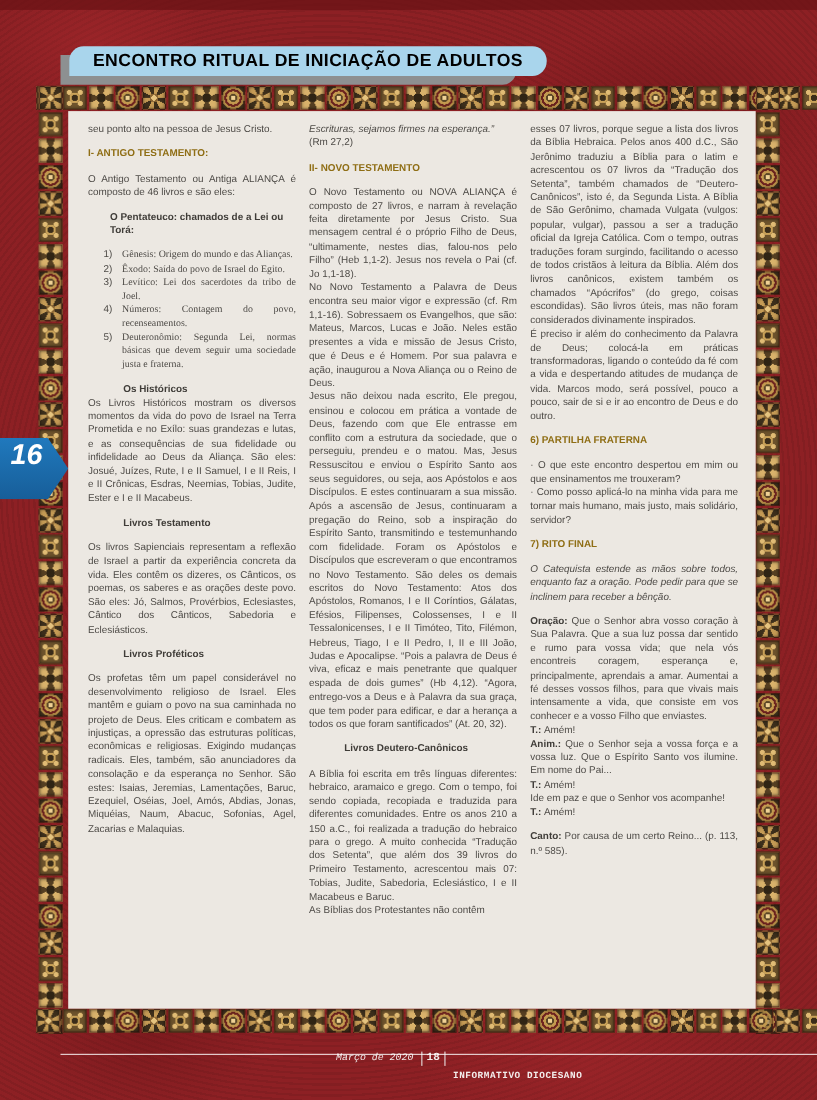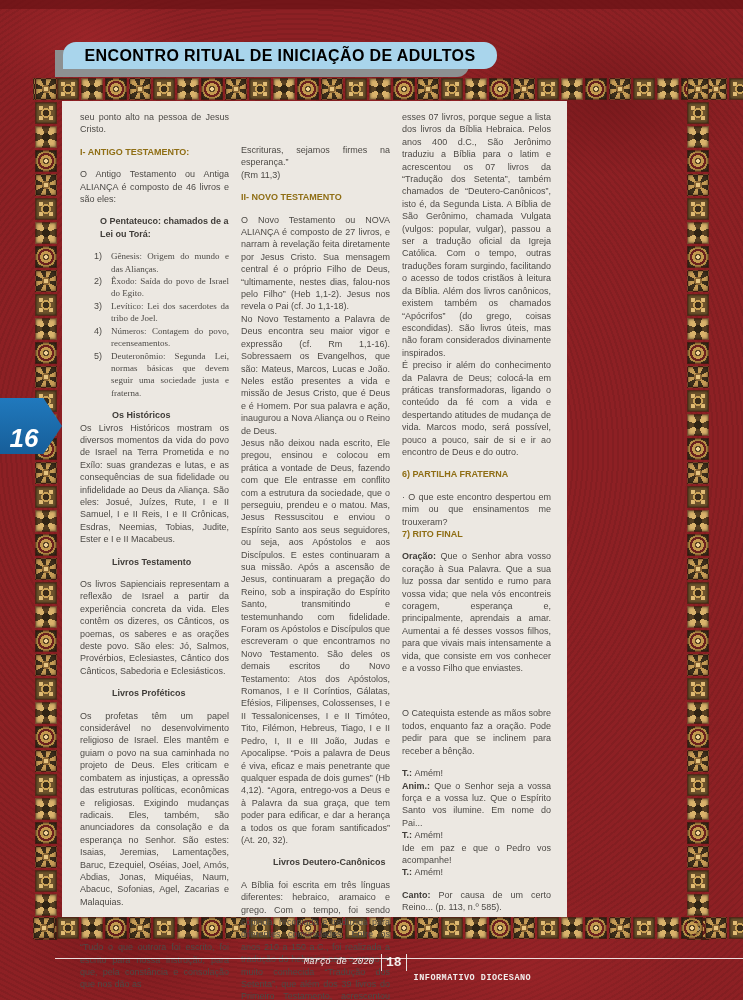--- a/index.html
+++ b/index.html
@@ -49,48 +49,48 @@
       repeating-conic-gradient(from 22deg, #d9b26b 0 45deg, #553f22 45deg 90deg);
       background-color:#553f22;}
   .v3{background:
       radial-gradient(circle at 50% 50%, #efd194 0 2px, #5a4526 2px 3.5px, #c49a4f 3.5px 6px,
         #33271659 6px 8px, #b98f48 8px 10px, #41311d 10px);}
 
   
   .page-tab{position:absolute;left:0;top:398px;width:62px;height:56px;
     background:linear-gradient(#2079bd,#175e99);
     clip-path:polygon(0 0,70% 0,100% 50%,70% 100%,0 100%);
-    display:flex;align-items:flex-end;justify-content:center;padding-right:14px;box-sizing:border-box;}
+    display:flex;align-items:flex-start;justify-content:center;padding-right:14px;box-sizing:border-box;}
   .page-tab span{color:#fff;font-weight:700;font-size:26px;font-style:italic;}
 
   
-  .content{position:absolute;left:62px;top:101px;width:505px;height:816px;
+  .content{position:absolute;left:62px;top:101px;width:625px;height:816px;
     background:#ece8e2;box-sizing:border-box;padding:10px 16px 6px 18px;
     display:flex;gap:12px;}
   .col{flex:1 1 0;min-width:0;color:#4d4a46;font-size:9px;line-height:1.38;}
   .blk{margin:0 0 10px 0;}
   .mb0{margin-bottom:0;}
   .p,.lead{text-align:justify;}
-  .pi{text-align:justify;margin-top:33px;}
+  .pi{text-align:justify;font-style:italic;}
   .h{color:#8f6e15;font-weight:700;}
   .sub{font-weight:700;color:#3f3c38;margin-left:32px;}
   .pent{font-weight:700;margin-left:20px;color:#3f3c38;}
   .olist{margin:0 0 10px 0;padding-left:14px;}
   .oli{display:flex;}
   .oli .num{flex:0 0 17px;}
   .oli .itxt{flex:1;text-align:justify;font-family:Liberation Serif, serif;}
   .lead b{color:#3f3c38;}
 
   
   .footer-rule{position:absolute;left:55px;right:0;top:958px;height:1px;
     background:rgba(255,255,255,.85);}
   .footer{position:absolute;left:0;right:0;top:941px;display:flex;align-items:center;
     justify-content:center;padding-left:92px;gap:7px;color:#f2eceb;font-family:Liberation Mono, monospace;}
   .footer .date{font-style:italic;font-size:9px;}
-  .footer .pagebox{font-weight:700;font-size:13px;border-left:1.5px solid #e8e2e1;
+  .footer .pagebox{font-weight:700;font-size:10px;border-left:1.5px solid #e8e2e1;
     border-right:1.5px solid #e8e2e1;padding:1px 4px;}
   .footer .pub{font-weight:700;font-size:8.5px;letter-spacing:.5px;margin-top:32px;}
 </style>
 </head>
 <body>
 
 <div class="page">
 
   <div class="title-shadow"></div>
   <div class="title-banner">
@@ -269,45 +269,45 @@
             <span class="num">5)</span>
             <span class="itxt">Deuteronômio: Segunda Lei, normas básicas que devem seguir uma sociedade justa e fraterna.</span>
           </div>
         </div>
         <div class="blk sub mb0">Os Históricos</div>
         <div class="blk p">Os Livros Históricos mostram os diversos momentos da vida do povo de Israel na Terra Prometida e no Exílo: suas grandezas e lutas, e as consequências de sua fidelidade ou infidelidade ao Deus da Aliança. São eles: Josué, Juízes, Rute, I e II Samuel, I e II Reis, I e II Crônicas, Esdras, Neemias, Tobias, Judite, Ester e I e II Macabeus.</div>
         <div class="blk sub">Livros Testamento</div>
         <div class="blk p">Os livros Sapienciais representam a reflexão de Israel a partir da experiência concreta da vida. Eles contêm os dizeres, os Cânticos, os poemas, os saberes e as orações deste povo. São eles: Jó, Salmos, Provérbios, Eclesiastes, Cântico dos Cânticos, Sabedoria e Eclesiásticos.</div>
         <div class="blk sub">Livros Proféticos</div>
         <div class="blk p mb0">Os profetas têm um papel considerável no desenvolvimento religioso de Israel. Eles mantêm e guiam o povo na sua caminhada no projeto de Deus. Eles criticam e combatem as injustiças, a opressão das estruturas políticas, econômicas e religiosas. Exigindo mudanças radicais. Eles, também, são anunciadores da consolação e da esperança no Senhor. São estes: Isaias, Jeremias, Lamentações, Baruc, Ezequiel, Oséias, Joel, Amós, Abdias, Jonas, Miquéias, Naum, Abacuc, Sofonias, Agel, Zacarias e Malaquias.</div>
-        <div class="blk pi">“Tudo o que outrora foi escrito, foi escrito para nossa instrução, para que, pela constância e consolação que nos dão as</div>
       </div>
     <div class="col">
         <div class="blk pi mb0">Escrituras, sejamos firmes na esperança.”</div>
-        <div class="blk p">(Rm 11,3)</div>
+        <div class="blk p">(Rm 27,2)</div>
         <div class="blk h">II- NOVO TESTAMENTO</div>
         <div class="blk p mb0">O Novo Testamento ou NOVA ALIANÇA é composto de 27 livros, e narram à revelação feita diretamente por Jesus Cristo. Sua mensagem central é o próprio Filho de Deus, “ultimamente, nestes dias, falou-nos pelo Filho” (Heb 1,1-2). Jesus nos revela o Pai (cf. Jo 1,1-18).</div>
         <div class="blk p mb0">No Novo Testamento a Palavra de Deus encontra seu maior vigor e expressão (cf. Rm 1,1-16). Sobressaem os Evangelhos, que são: Mateus, Marcos, Lucas e João. Neles estão presentes a vida e missão de Jesus Cristo, que é Deus e é Homem. Por sua palavra e ação, inaugurou a Nova Aliança ou o Reino de Deus.</div>
         <div class="blk p">Jesus não deixou nada escrito, Ele pregou, ensinou e colocou em prática a vontade de Deus, fazendo com que Ele entrasse em conflito com a estrutura da sociedade, que o perseguiu, prendeu e o matou. Mas, Jesus Ressuscitou e enviou o Espírito Santo aos seus seguidores, ou seja, aos Apóstolos e aos Discípulos. E estes continuaram a sua missão. Após a ascensão de Jesus, continuaram a pregação do Reino, sob a inspiração do Espírito Santo, transmitindo e testemunhando com fidelidade. Foram os Apóstolos e Discípulos que escreveram o que encontramos no Novo Testamento. São deles os demais escritos do Novo Testamento: Atos dos Apóstolos, Romanos, I e II Coríntios, Gálatas, Efésios, Filipenses, Colossenses, I e II Tessalonicenses, I e II Timóteo, Tito, Filémon, Hebreus, Tiago, I e II Pedro, I, II e III João, Judas e Apocalipse. “Pois a palavra de Deus é viva, eficaz e mais penetrante que qualquer espada de dois gumes” (Hb 4,12). “Agora, entrego-vos a Deus e à Palavra da sua graça, que tem poder para edificar, e dar a herança a todos os que foram santificados” (At. 20, 32).</div>
         <div class="blk sub">Livros Deutero-Canônicos</div>
         <div class="blk p mb0">A Bíblia foi escrita em três línguas diferentes: hebraico, aramaico e grego. Com o tempo, foi sendo copiada, recopiada e traduzida para diferentes comunidades. Entre os anos 210 a 150 a.C., foi realizada a tradução do hebraico para o grego. A muito conhecida “Tradução dos Setenta”, que além dos 39 livros do Primeiro Testamento, acrescentou mais 07: Tobias, Judite, Sabedoria, Eclesiástico, I e II Macabeus e Baruc.</div>
         <div class="blk p">As Bíblias dos Protestantes não contêm</div>
       </div>
     <div class="col">
         <div class="blk p mb0">esses 07 livros, porque segue a lista dos livros da Bíblia Hebraica. Pelos anos 400 d.C., São Jerônimo traduziu a Bíblia para o latim e acrescentou os 07 livros da “Tradução dos Setenta”, também chamados de “Deutero-Canônicos”, isto é, da Segunda Lista. A Bíblia de São Gerônimo, chamada Vulgata (vulgos: popular, vulgar), passou a ser a tradução oficial da Igreja Católica. Com o tempo, outras traduções foram surgindo, facilitando o acesso de todos cristãos à leitura da Bíblia. Além dos livros canônicos, existem também os chamados “Apócrifos” (do grego, coisas escondidas). São livros úteis, mas não foram considerados divinamente inspirados.</div>
         <div class="blk p">É preciso ir além do conhecimento da Palavra de Deus; colocá-la em práticas transformadoras, ligando o conteúdo da fé com a vida e despertando atitudes de mudança de vida. Marcos modo, será possível, pouco a pouco, sair de si e ir ao encontro de Deus e do outro.</div>
         <div class="blk h">6) PARTILHA FRATERNA</div>
         <div class="blk p mb0">· O que este encontro despertou em mim ou que ensinamentos me trouxeram?</div>
+        <div class="blk p">· Como posso aplicá-lo na minha vida para me tornar mais humano, mais justo, mais solidário, servidor?</div>
         <div class="blk h">7) RITO FINAL</div>
+        <div class="blk pi">O Catequista estende as mãos sobre todos, enquanto faz a oração. Pode pedir para que se inclinem para receber a bênção.</div>
         <div class="blk lead mb0"><b>Oração: </b>Que o Senhor abra vosso coração à Sua Palavra. Que a sua luz possa dar sentido e rumo para vossa vida; que nela vós encontreis coragem, esperança e, principalmente, aprendais a amar. Aumentai a fé desses vossos filhos, para que vivais mais intensamente a vida, que consiste em vos conhecer e a vosso Filho que enviastes.</div>
-        <div class="blk pi">O Catequista estende as mãos sobre todos, enquanto faz a oração. Pode pedir para que se inclinem para receber a bênção.</div>
         <div class="blk lead mb0"><b>T.: </b>Amém!</div>
         <div class="blk lead mb0"><b>Anim.: </b>Que o Senhor seja a vossa força e a vossa luz. Que o Espírito Santo vos ilumine. Em nome do Pai...</div>
         <div class="blk lead mb0"><b>T.: </b>Amém!</div>
-        <div class="blk p mb0">Ide em paz e que o Pedro vos acompanhe!</div>
+        <div class="blk p mb0">Ide em paz e que o Senhor vos acompanhe!</div>
         <div class="blk lead"><b>T.: </b>Amém!</div>
         <div class="blk lead"><b>Canto: </b>Por causa de um certo Reino... (p. 113, n.º 585).</div>
       </div>
   </div>
 
   <div class="footer">
     <span class="date">Março de 2020</span>
     <span class="pagebox">18</span>
     <span class="pub">INFORMATIVO DIOCESANO</span>
   </div>

